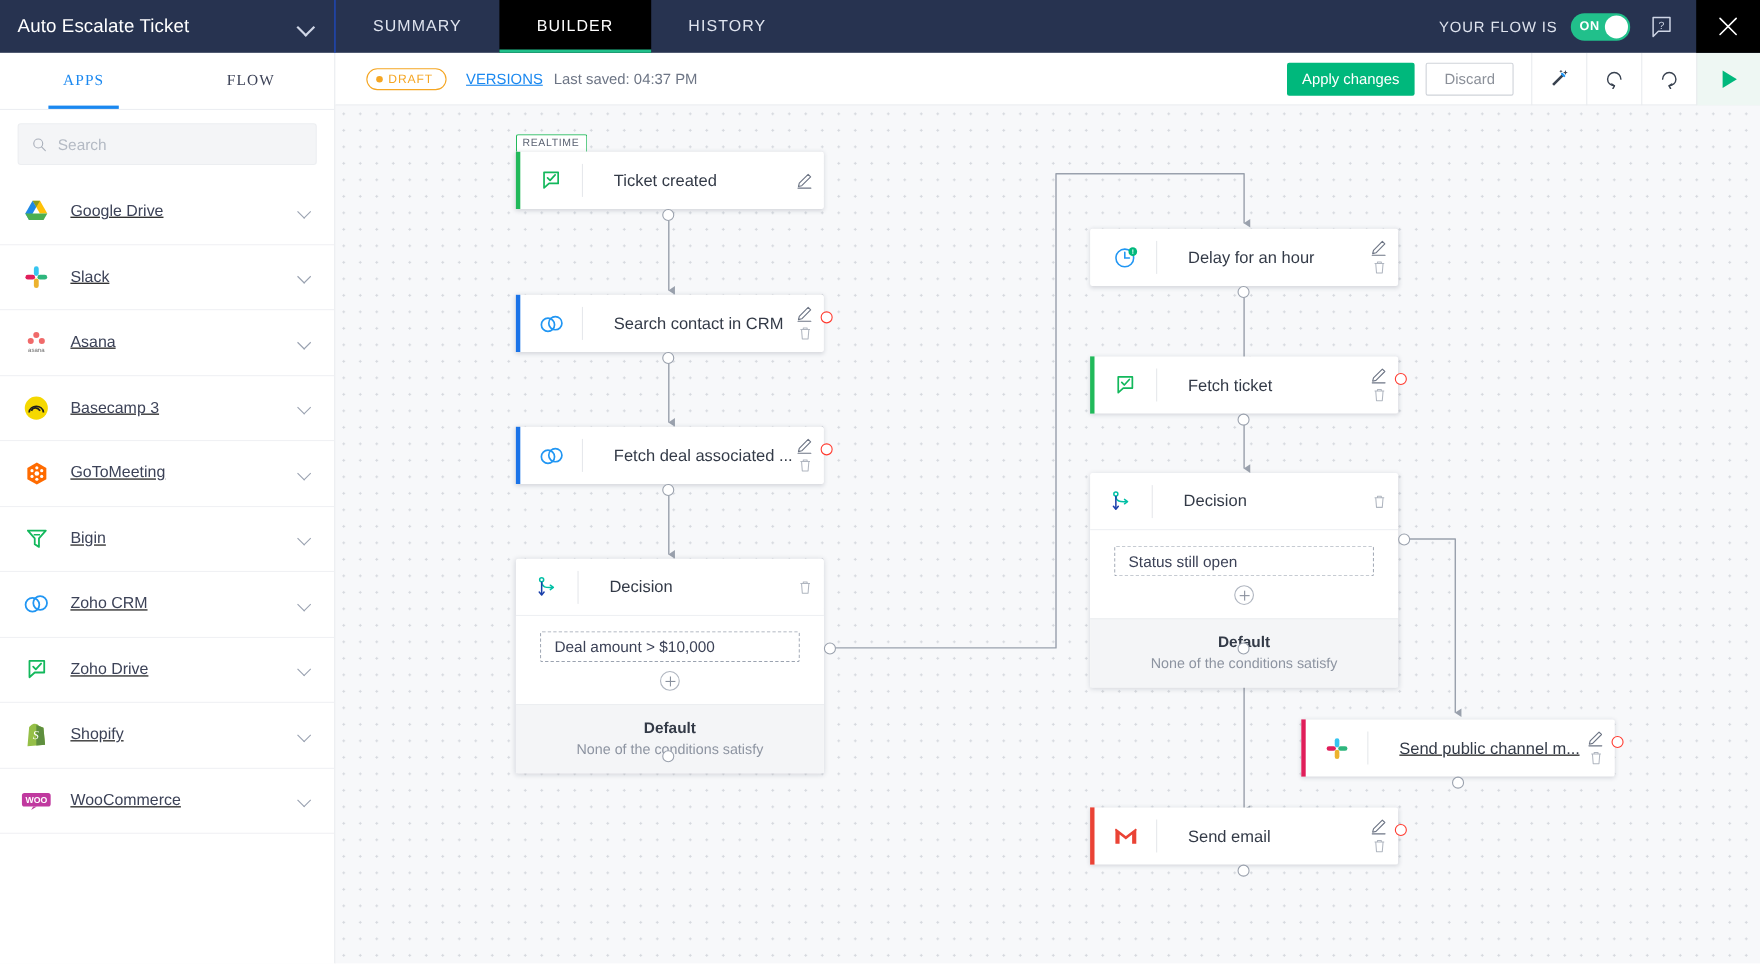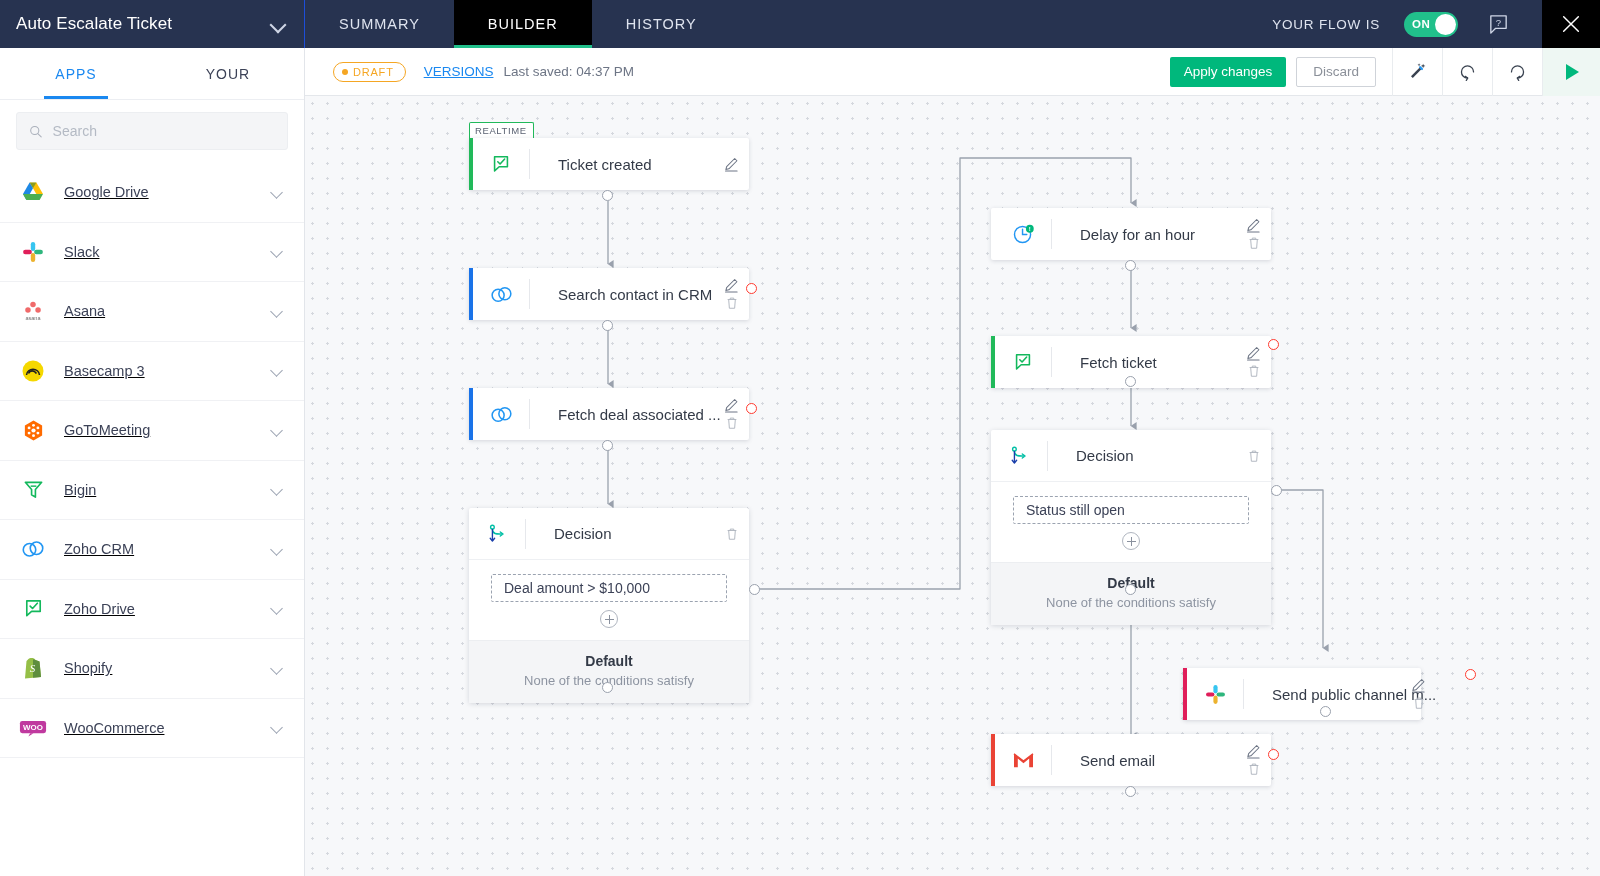--- a/index.html
+++ b/index.html
@@ -39,21 +39,21 @@
     display: flex; align-items: center; justify-content: center;
     padding: 0 34px; color: #dfe4ef; font-size: 14.5px;
     letter-spacing: 1px; cursor: pointer; position: relative;
   }
   .htab.active { background: #000; color: #fff; }
   .htab.active::after {
     content: ""; position: absolute; left: 0; right: 0; bottom: 0;
     height: 3px; background: #21c08b;
   }
   .header-right {
-    margin-left: auto; display: flex; align-items: center; gap: 12px;
+    margin-left: auto; display: flex; align-items: center; gap: 0;
   }
   .flow-state-label {
     color: #dfe4ef; font-size: 13.5px; letter-spacing: .8px; margin-right: 12px;
   }
   .toggle {
     width: 54px; height: 25px; border-radius: 13px; background: #21c08b;
     position: relative; cursor: pointer; display: flex; align-items: center;
   }
   .toggle .tlabel {
     color: #fff; font-size: 11.5px; font-weight: bold; letter-spacing: .5px;
@@ -83,20 +83,21 @@
     border-right: 1px solid #e2e5ea;
     display: flex; flex-direction: column; overflow: hidden;
   }
   .side-tabs {
     height: 52px; display: flex; border-bottom: 1px solid #eceef2;
   }
   .stab {
     flex: 1; display: flex; align-items: center; justify-content: center;
     font-size: 14px; letter-spacing: 1px; color: #3c4257; cursor: pointer;
     position: relative;
+    font-family: Liberation Serif, serif;
   }
   .stab.active { color: #1a88f0; }
   .stab.active::after {
     content: ""; position: absolute; bottom: 0; left: 29%; right: 29%;
     height: 3px; background: #1a88f0;
   }
   .search-wrap { padding: 12px 16px 13px 16px; }
   .search-box {
     height: 38px; background: #f4f5f7; border: 1px solid #eceef1;
     border-radius: 3px; display: flex; align-items: center; padding: 0 12px;
@@ -283,21 +284,21 @@
 </div>
 
 <div class="body-wrap">
 
   <div class="sidebar">
     <div class="side-tabs">
       <div class="stab active">
         <span>APPS</span>
       </div>
       <div class="stab">
-        <span>YOUR</span>
+        <span>FLOW</span>
       </div>
     </div>
 
     <div class="search-wrap">
       <div class="search-box">
         <svg width="15" height="15" viewBox="0 0 20 20">
           <circle cx="8.5" cy="8.5" r="6" fill="none" stroke="#aab0bb" stroke-width="1.5"></circle>
           <path d="M13 13 L18 18" stroke="#aab0bb" stroke-width="1.5" stroke-linecap="round"></path>
         </svg>
         <input type="text" placeholder="Search" style="">
@@ -641,21 +642,21 @@
             <span class="tool-btn">
               <svg width="14" height="14" viewBox="0 0 16 16">
                 <path d="M3 4 H13 M6 4 V2.4 H10 V4 M4.2 4 L5 14 H11 L11.8 4" fill="none" stroke="#b0b6c0" stroke-width="1.1" stroke-linejoin="round"></path>
               </svg>
             </span>
           </span>
         </div>
       </div>
       <div class="port" style="left:820px; top:164px;"></div>
 
-      <div class="node" style="left:686px; top:240px; width:280px; height:52px;">
+      <div class="node" style="left:686px; top:228px; width:280px; height:52px;">
         <div class="node-accent" style="background:#21b95a;"></div>
         <div class="node-inner">
           <span class="node-ic">
             <svg width="22" height="22" viewBox="0 0 24 24">
               <path d="M5 4 H19 V15 H10 L5 19.5 Z" fill="none" stroke="#13b85c" stroke-width="1.7" stroke-linejoin="round"></path>
               <path d="M8.5 9.5 L11 12 L16 6.5" fill="none" stroke="#13b85c" stroke-width="1.7" stroke-linecap="round" stroke-linejoin="round"></path>
             </svg>
           </span>
           <span class="node-divider"></span>
           <span class="node-title">Fetch ticket</span>
@@ -703,21 +704,21 @@
           <div class="plus-circle"></div>
         </div>
         <div class="dec-default">
           <div class="dec-default-title">Default</div>
           <div class="dec-default-sub">None of the conditions satisfy</div>
         </div>
       </div>
       <div class="port" style="left:966px; top:389px;"></div>
       <div class="port" style="left:820px; top:488px;"></div>
 
-      <div class="node" style="left:878px; top:572px; width:238px; height:52px;">
+      <div class="node" style="left:878px; top:558px; width:285px; height:52px;text-decoration:underline;">
         <div class="node-accent" style="background:#e01e5a;"></div>
         <div class="node-inner">
           <span class="node-ic">
             <svg width="21" height="21" viewBox="0 0 24 24">
               <rect x="9.6" y="1.2" width="4.8" height="9.6" rx="2.4" fill="#36c5f0"></rect>
               <rect x="13.2" y="9.6" width="9.6" height="4.8" rx="2.4" fill="#2eb67d"></rect>
               <rect x="9.6" y="13.2" width="4.8" height="9.6" rx="2.4" fill="#ecb22e"></rect>
               <rect x="1.2" y="9.6" width="9.6" height="4.8" rx="2.4" fill="#e01e5a"></rect>
             </svg>
           </span>

